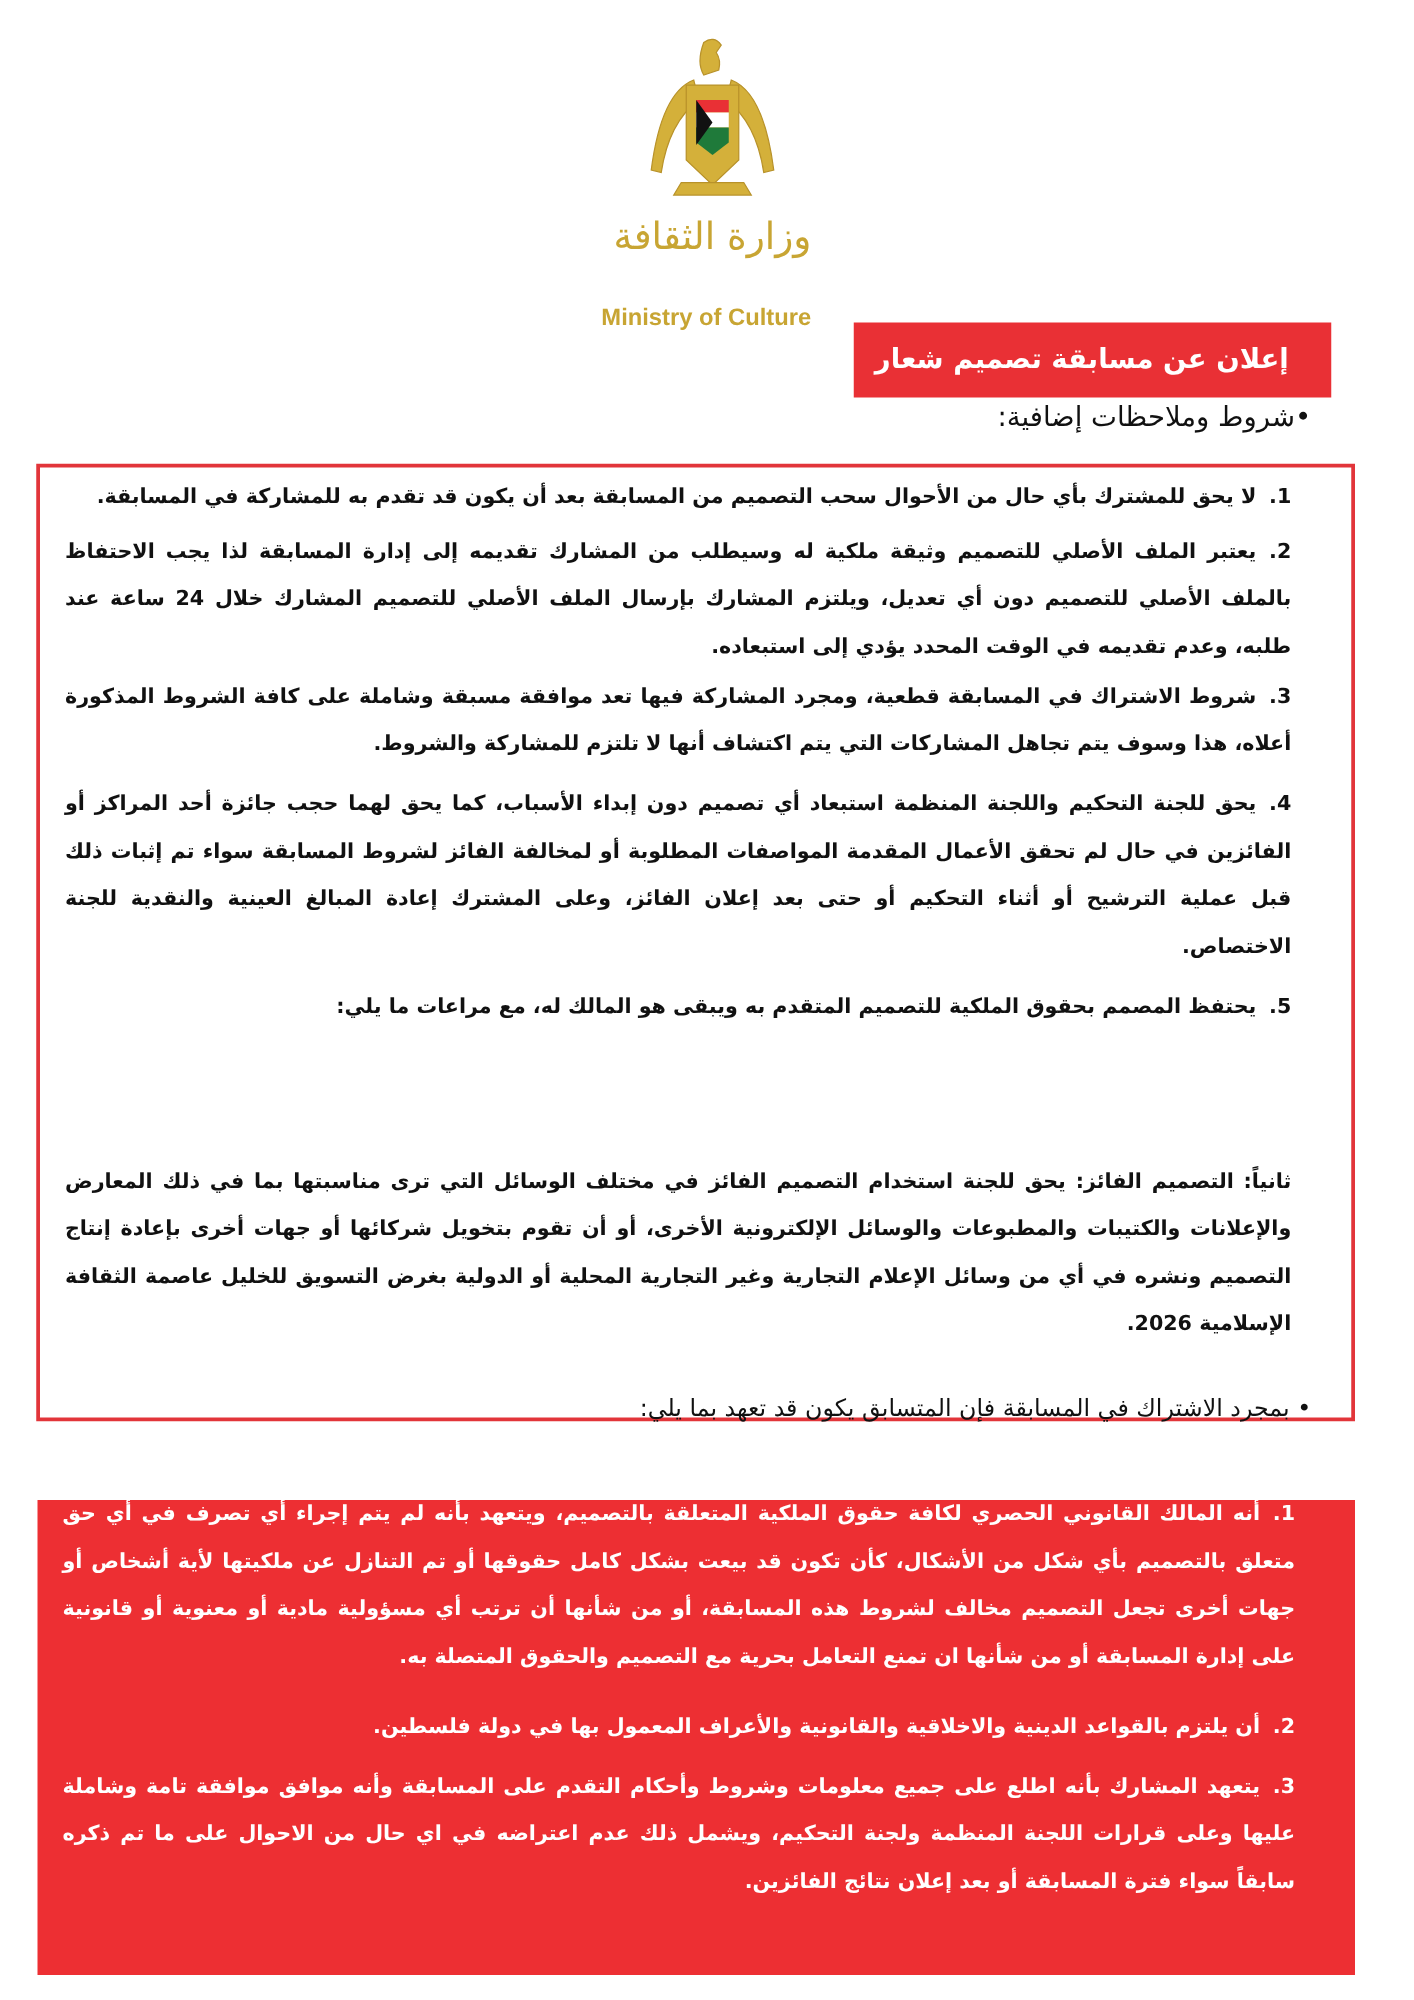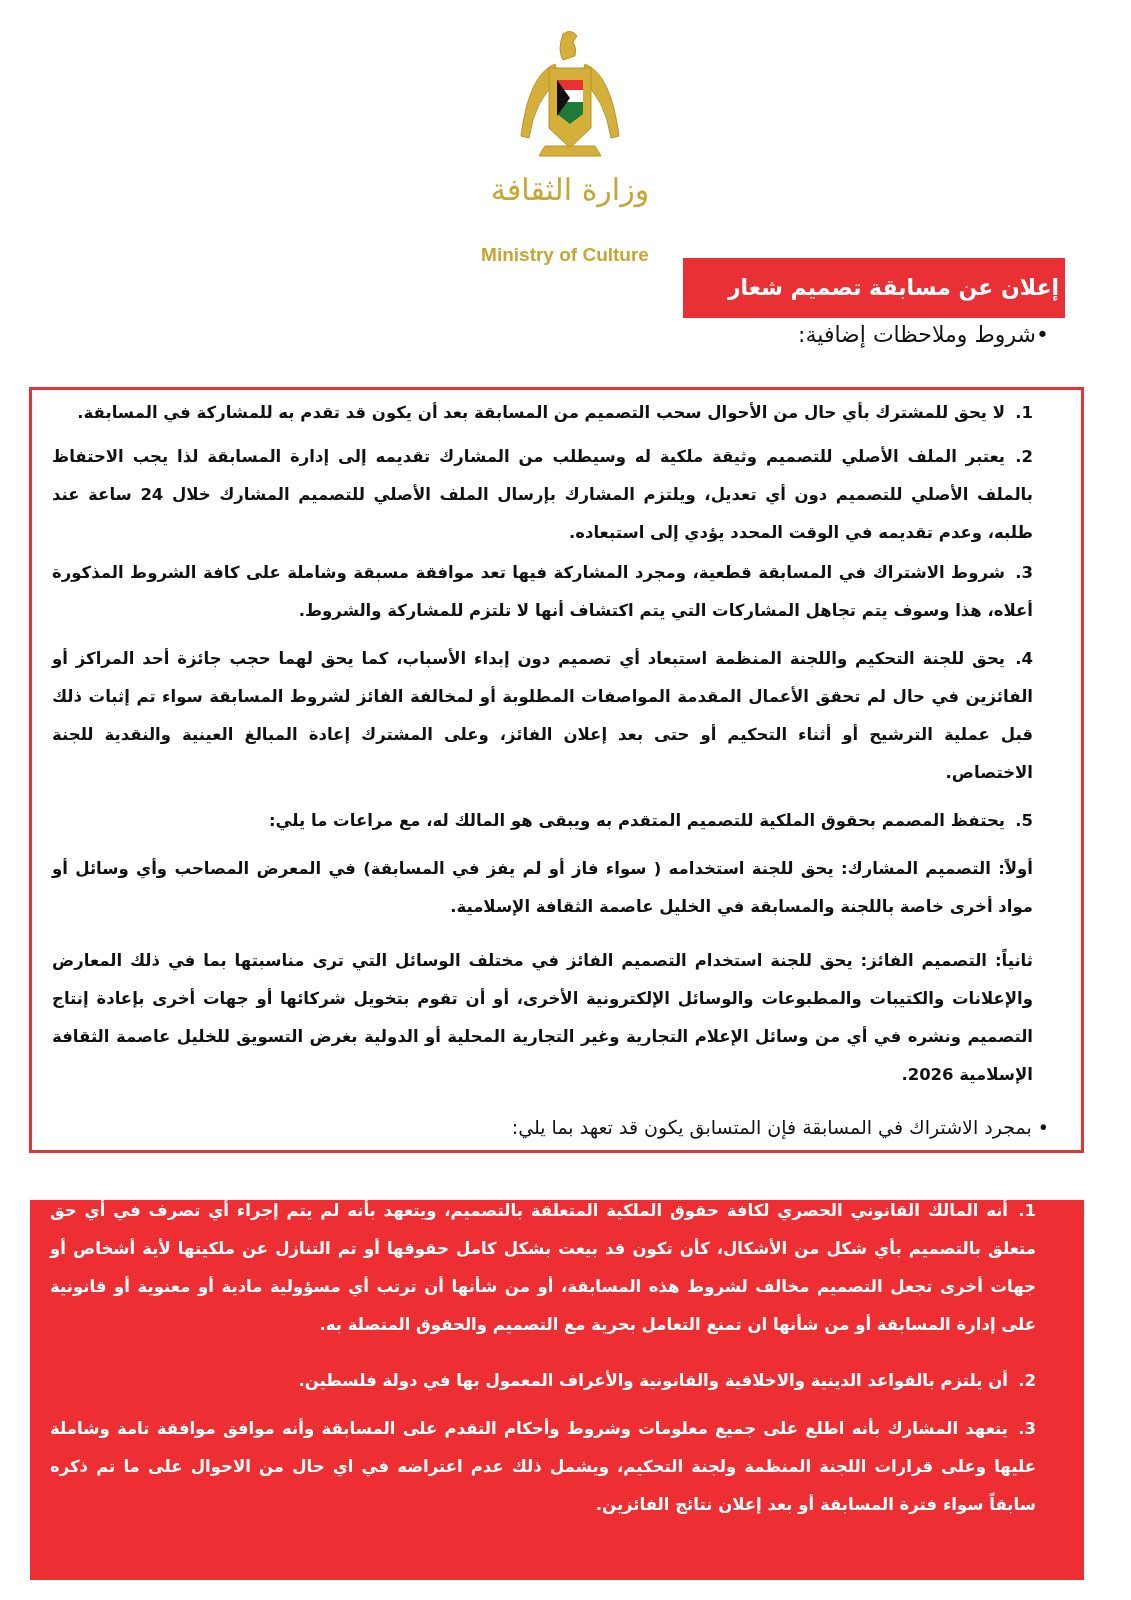--- a/index.html
+++ b/index.html
@@ -17,31 +17,31 @@
     line-height: 36px; margin-top: 4px; letter-spacing: 1px;
   }
   .ministry-en {
     font-family: "Liberation Sans", sans-serif; font-weight: bold;
     color: #c8a533; font-size: 19px; line-height: 22px; margin-left: -10px; margin-top: 36px;
   }
   .title-banner {
     position: absolute; left: 683px; top: 258px; width: 382px; height: 60px;
     background: #e93035; color: #ffffff; direction: rtl;
     font-weight: bold; font-size: 22px; line-height: 60px;
-    padding-right: 6px; box-sizing: border-box;
+    padding-right: 34px; box-sizing: border-box;
   }
   .heading {
     position: absolute; right: 82px; direction: rtl; font-weight: normal;
     font-size: 22px; color: #111;
   }
   .h1 { top: 322px; }
   .h2 { top: 1116px; font-size: 19px; }
   .box-outline {
     position: absolute; left: 29px; top: 371px; width: 1055px; height: 766px;
-    border: 3px solid #e2353a; box-sizing: border-box; margin-top: 16px;
+    border: 3px solid #e2353a; box-sizing: border-box;
   }
   .box-red {
     position: absolute; left: 30px; top: 1200px; width: 1054px; height: 380px;
     background: #ed2f33; box-sizing: border-box; padding-left: 24px;
   }
   .para {
     position: absolute; direction: rtl; text-align: justify;
     text-align-last: right; font-weight: bold; font-size: 16.5px;
     line-height: 38px; color: #111;
   }
@@ -84,21 +84,20 @@
   </div>
   <div class="para" style="top:164px; right:48px; left:20px;">
     <span class="num">3.</span><span>شروط الاشتراك في المسابقة قطعية، ومجرد المشاركة فيها تعد موافقة مسبقة وشاملة على كافة الشروط المذكورة أعلاه، هذا وسوف يتم تجاهل المشاركات التي يتم اكتشاف أنها لا تلتزم للمشاركة والشروط.</span>
   </div>
   <div class="para" style="top:250px; right:48px; left:20px;">
     <span class="num">4.</span><span>يحق للجنة التحكيم واللجنة المنظمة استبعاد أي تصميم دون إبداء الأسباب، كما يحق لهما حجب جائزة أحد المراكز أو الفائزين في حال لم تحقق الأعمال المقدمة المواصفات المطلوبة أو لمخالفة الفائز لشروط المسابقة سواء تم إثبات ذلك قبل عملية الترشيح أو أثناء التحكيم أو حتى بعد إعلان الفائز، وعلى المشترك إعادة المبالغ العينية والنقدية للجنة الاختصاص.</span>
   </div>
   <div class="para" style="top:412px; right:48px; left:20px;">
     <span class="num">5.</span><span>يحتفظ المصمم بحقوق الملكية للتصميم المتقدم به ويبقى هو المالك له، مع مراعات ما يلي:</span>
   </div>
-  <div class="para" style="top:460px; right:48px; left:20px;">أولاً: التصميم المشارك: يحق للجنة استخدامه ( سواء فاز أو لم يفز في المسابقة) في المعرض المصاحب وأي وسائل أو مواد أخرى خاصة باللجنة والمسابقة في الخليل عاصمة الثقافة الإسلامية.</div>
   <div class="para" style="top:552px; right:48px; left:20px;">ثانياً: التصميم الفائز: يحق للجنة استخدام التصميم الفائز في مختلف الوسائل التي ترى مناسبتها بما في ذلك المعارض والإعلانات والكتيبات والمطبوعات والوسائل الإلكترونية الأخرى، أو أن تقوم بتخويل شركائها أو جهات أخرى بإعادة إنتاج التصميم ونشره في أي من وسائل الإعلام التجارية وغير التجارية المحلية أو الدولية بغرض التسويق للخليل عاصمة الثقافة الإسلامية 2026.</div>
 </div>
 
 <div class="heading h2">• بمجرد الاشتراك في المسابقة فإن المتسابق يكون قد تعهد بما يلي:</div>
 
 <div class="box-red">
   <div class="para" style="top:-8px; right:48px; left:20px;">
     <span class="num">1.</span><span>أنه المالك القانوني الحصري لكافة حقوق الملكية المتعلقة بالتصميم، ويتعهد بأنه لم يتم إجراء أي تصرف في أي حق متعلق بالتصميم بأي شكل من الأشكال، كأن تكون قد بيعت بشكل كامل حقوقها أو تم التنازل عن ملكيتها لأية أشخاص أو جهات أخرى تجعل التصميم مخالف لشروط هذه المسابقة، أو من شأنها أن ترتب أي مسؤولية مادية أو معنوية أو قانونية على إدارة المسابقة أو من شأنها ان تمنع التعامل بحرية مع التصميم والحقوق المتصلة به.</span>
   </div>
   <div class="para" style="top:162px; right:48px; left:20px;">

